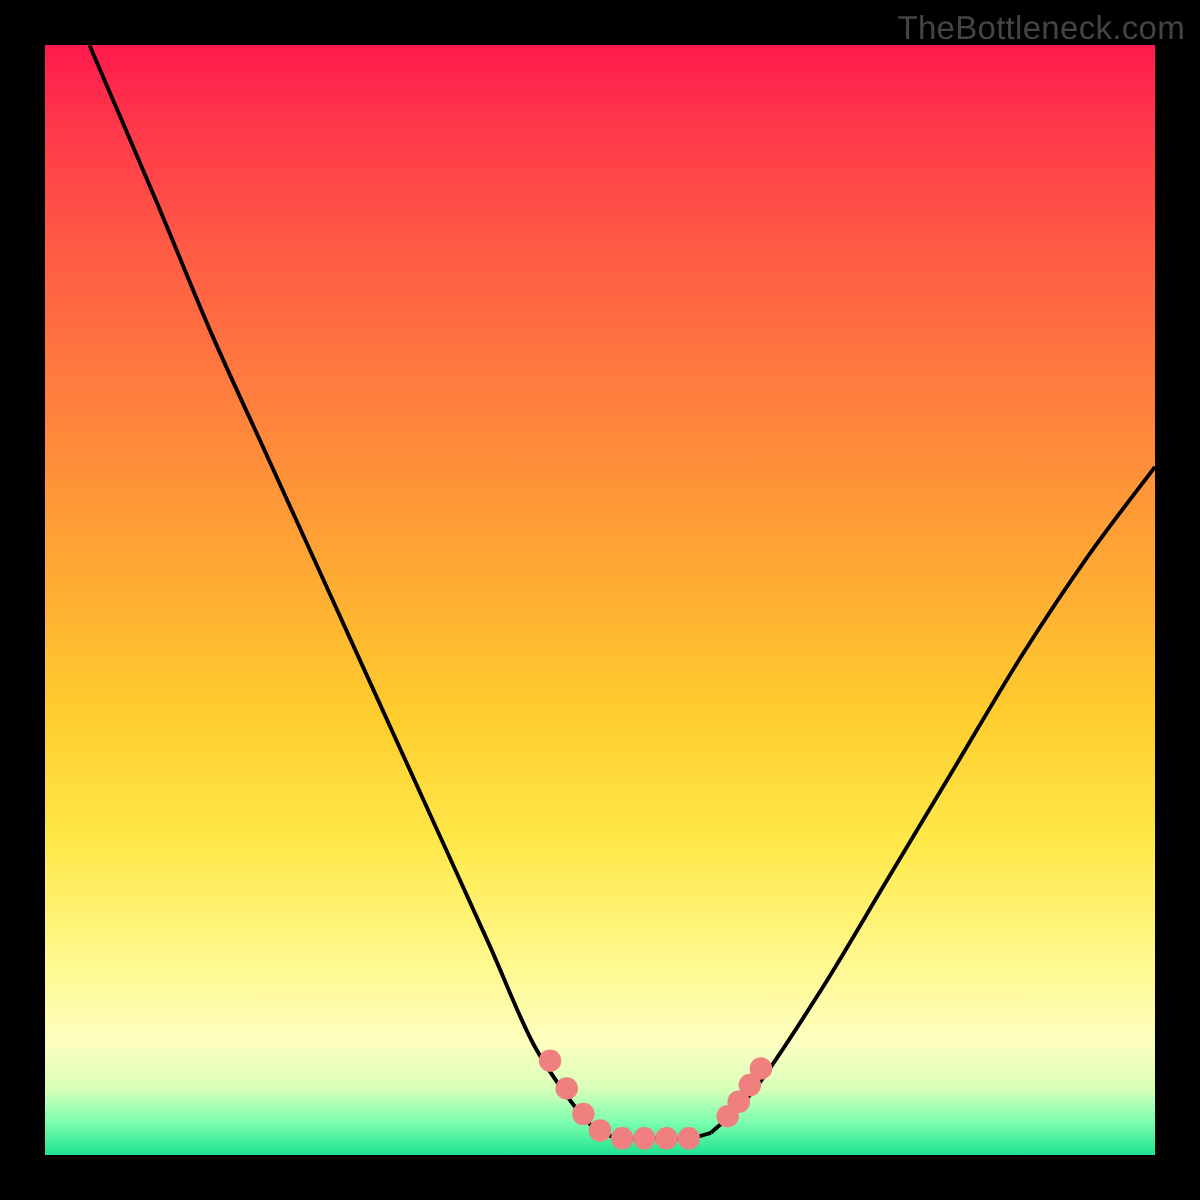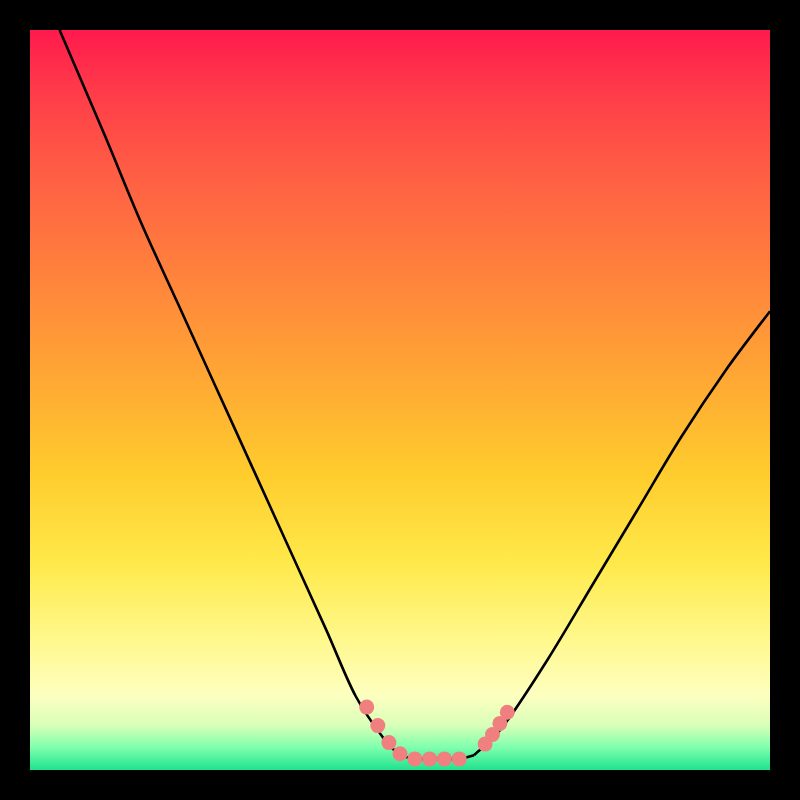--- a/index.html
+++ b/index.html
@@ -57,20 +57,21 @@
     top: 0;
     width: 740px;
     height: 740px;
     overflow: visible;
   }
 </style>
 </head>
 <body>
 
 <div class="frame">
+  <div class="watermark">TheBottleneck.com</div>
   <div class="plot">
     <svg class="curve" viewBox="0 0 740 740">
       <path id="left-branch" fill="none" stroke="#000" stroke-width="2.6" d="M 29.6 0 C 37 17.26666666666667, 60.43333333333333 71.53333333333336, 74 103.60000000000002 C 87.56666666666666 135.66666666666669, 98.66666666666667 164.0333333333333, 111 192.39999999999998 C 123.33333333333333 220.76666666666665, 135.66666666666666 246.66666666666669, 148 273.8 C 160.33333333333334 300.93333333333334, 172.66666666666666 328.06666666666666, 185 355.2 C 197.33333333333334 382.3333333333333, 209.66666666666666 409.4666666666667, 222 436.6 C 234.33333333333334 463.73333333333335, 246.66666666666666 490.8666666666667, 259 518 C 271.3333333333333 545.1333333333333, 284.9 574.7333333333333, 296 599.4 C 307.1 624.0666666666666, 315.73333333333335 647.5, 325.6 666 C 335.4666666666667 684.5, 347.8 700.5333333333333, 355.2 710.4 C 362.59999999999997 720.2666666666667, 367.5333333333333 722.7333333333333, 370 725.2"></path>
       <path id="valley-floor" fill="none" stroke="#000" stroke-width="2.6" d="M 370 725.2 C 372.4666666666667 725.8166666666667, 378.6333333333333 728.2833333333333, 384.8 728.9 C 390.9666666666667 729.5166666666667, 399.6000000000001 728.9, 407.00000000000006 728.9 C 414.40000000000003 728.9, 423.0333333333333 729.5166666666667, 429.2 728.9 C 435.3666666666667 728.2833333333333, 441.5333333333333 725.8166666666667, 444 725.2"></path>
       <path id="right-branch" fill="none" stroke="#000" stroke-width="2.6" d="M 444 725.2 C 448.93333333333334 720.2666666666667, 461.2666666666667 711.6333333333333, 473.6 695.6 C 485.93333333333334 679.5666666666667, 503.2 652.4333333333334, 518 629 C 532.8 605.5666666666666, 547.6 579.6666666666666, 562.4 555 C 577.1999999999999 530.3333333333334, 592 505.6666666666667, 606.8 481 C 621.5999999999999 456.3333333333333, 636.4000000000001 430.43333333333334, 651.2 407 C 666 383.56666666666666, 680.8 361.3666666666667, 695.5999999999999 340.4 C 710.3999999999999 319.4333333333333, 732.6 291.06666666666666, 740 281.2"></path>
       <g id="markers">
           <circle cx="336.7" cy="677.1" r="7.5" fill="#f08080"></circle>
           <circle cx="347.79999999999995" cy="695.6" r="7.5" fill="#f08080"></circle>
           <circle cx="358.9" cy="712.62" r="7.5" fill="#f08080"></circle>
           <circle cx="370" cy="723.72" r="7.5" fill="#f08080"></circle>

